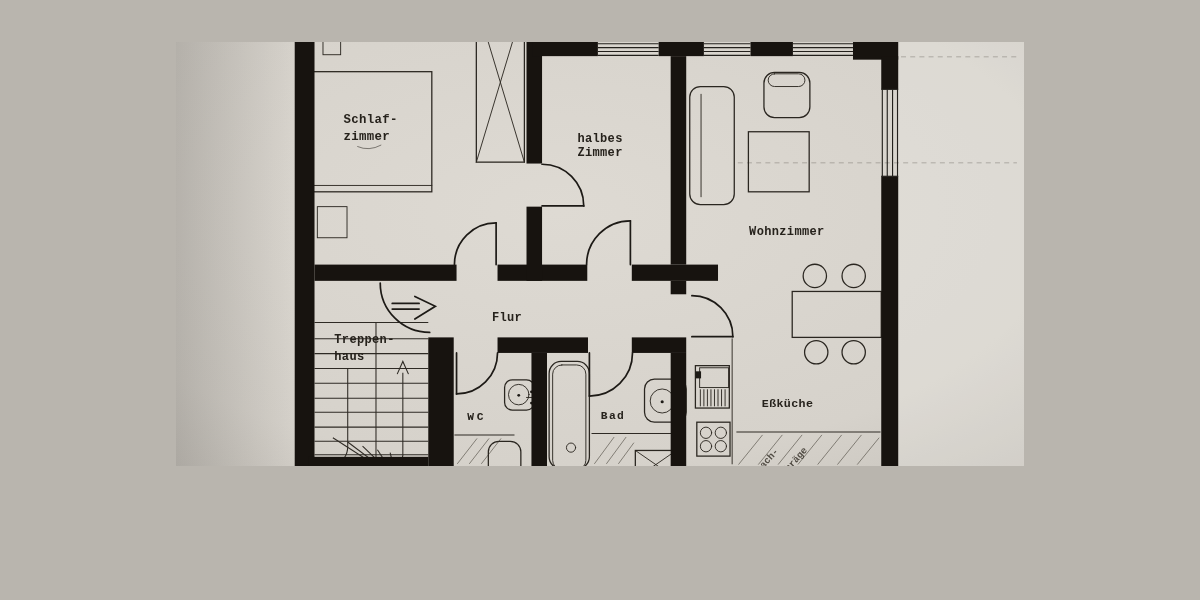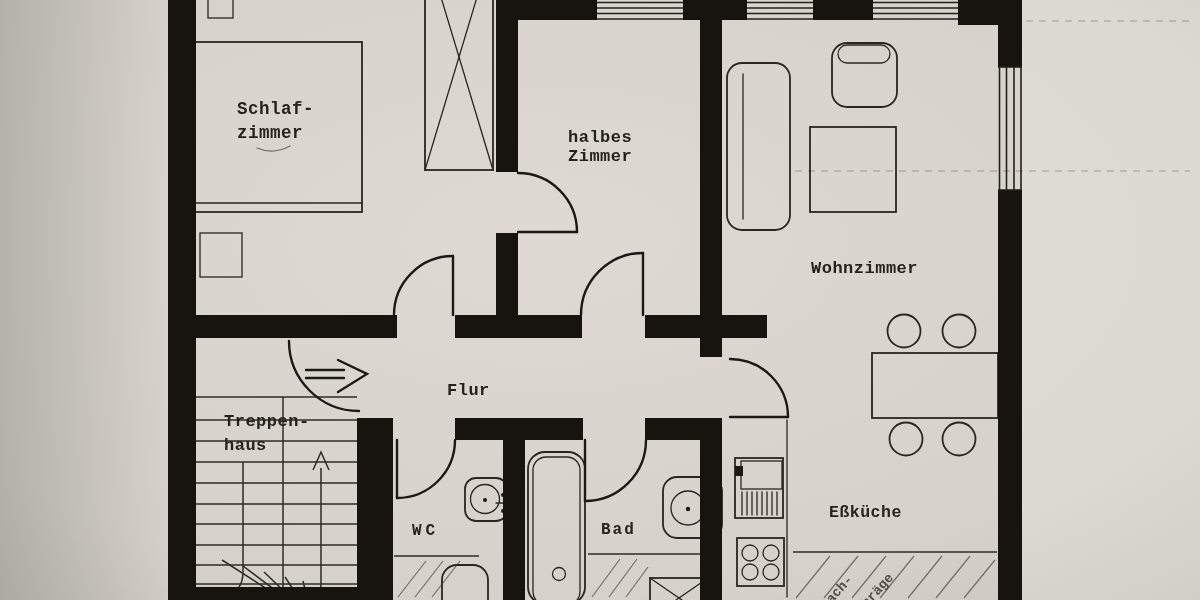--- a/index.html
+++ b/index.html
@@ -1,16 +1,16 @@
 <!DOCTYPE html>
 <html><head>
 <meta charset="utf-8">
 <style>
   html,body{margin:0;padding:0;background:#b9b5ae;}
-  .stage{position:relative;width:1200px;height:600px;overflow:hidden;}
+  .stage{position:relative;width:1200px;height:424px;overflow:hidden;margin-top:42px;}
   svg{display:block;width:100%;height:100%;}
   .wall{fill:#17130f;}
   .ln{stroke:#2a2620;fill:none;stroke-width:1.8;stroke-linecap:round;}
   .thin{stroke-width:1.3;}
   .door{stroke:#1d1a16;fill:none;stroke-width:2.4;stroke-linecap:round;}
   .win{stroke:#23201c;fill:none;stroke-width:1.6;}
   .step{stroke:#2e2a24;fill:none;stroke-width:1.5;}
   .hatch{stroke:#59544c;fill:none;stroke-width:1.2;opacity:.8;}
   .dash{stroke:#6a655e;fill:none;stroke-width:1.1;stroke-dasharray:7 6;opacity:.55;}
   .lbl{font-family:"Liberation Mono","DejaVu Sans Mono",monospace;font-weight:700;fill:#26221c;}

